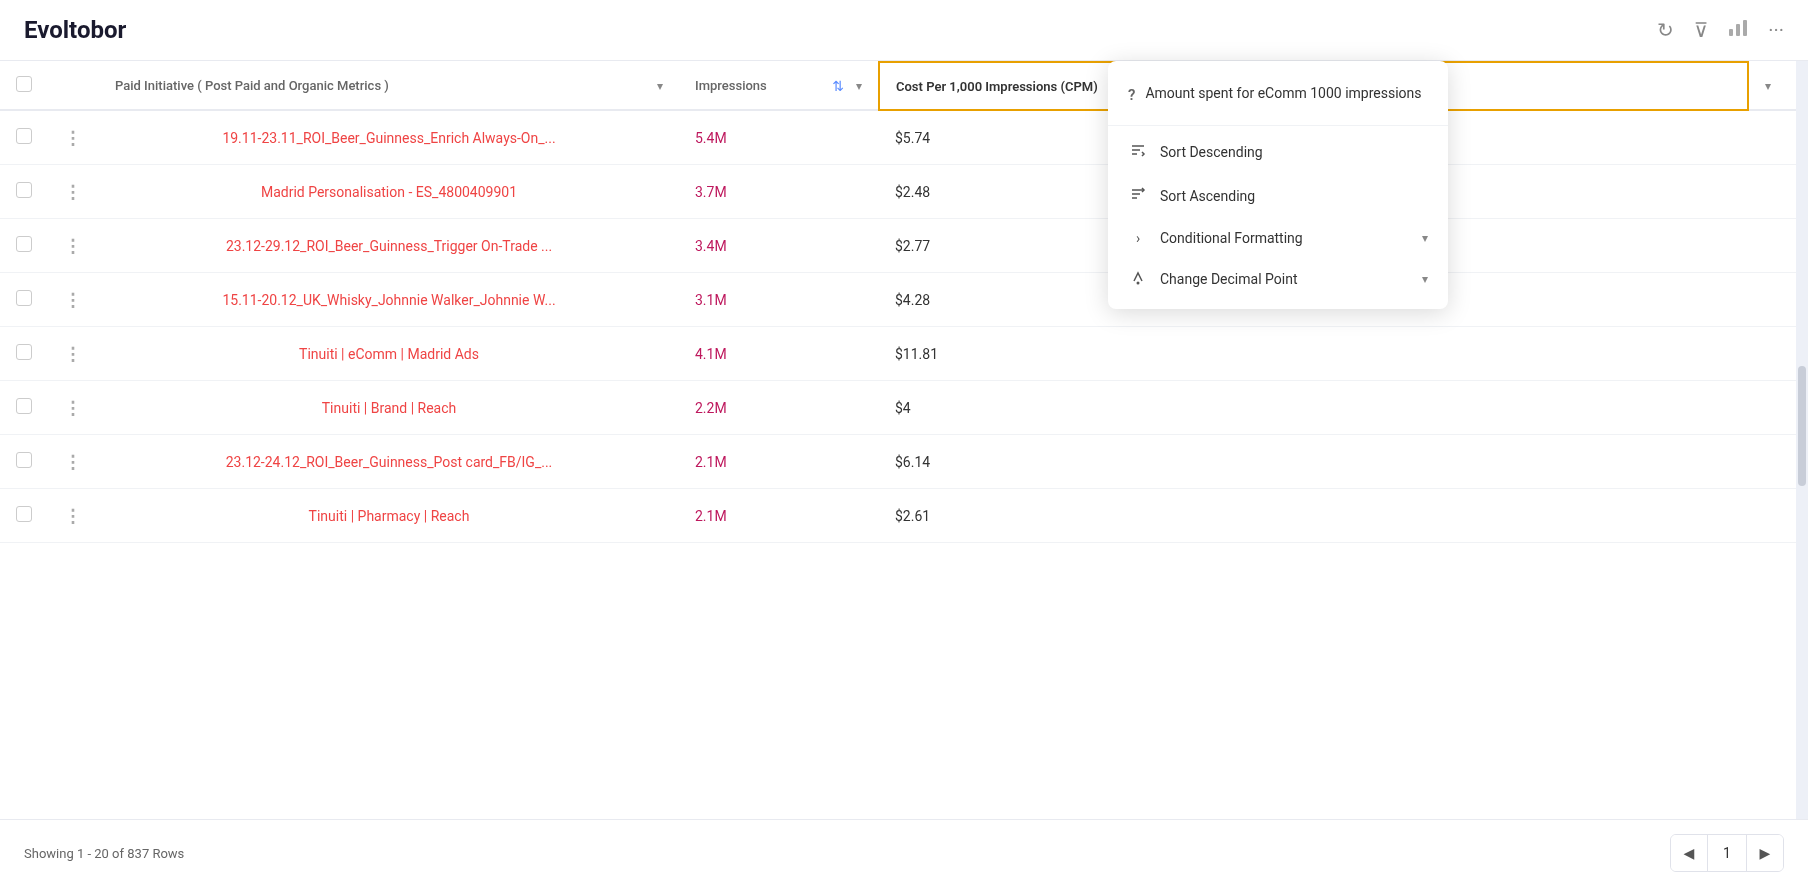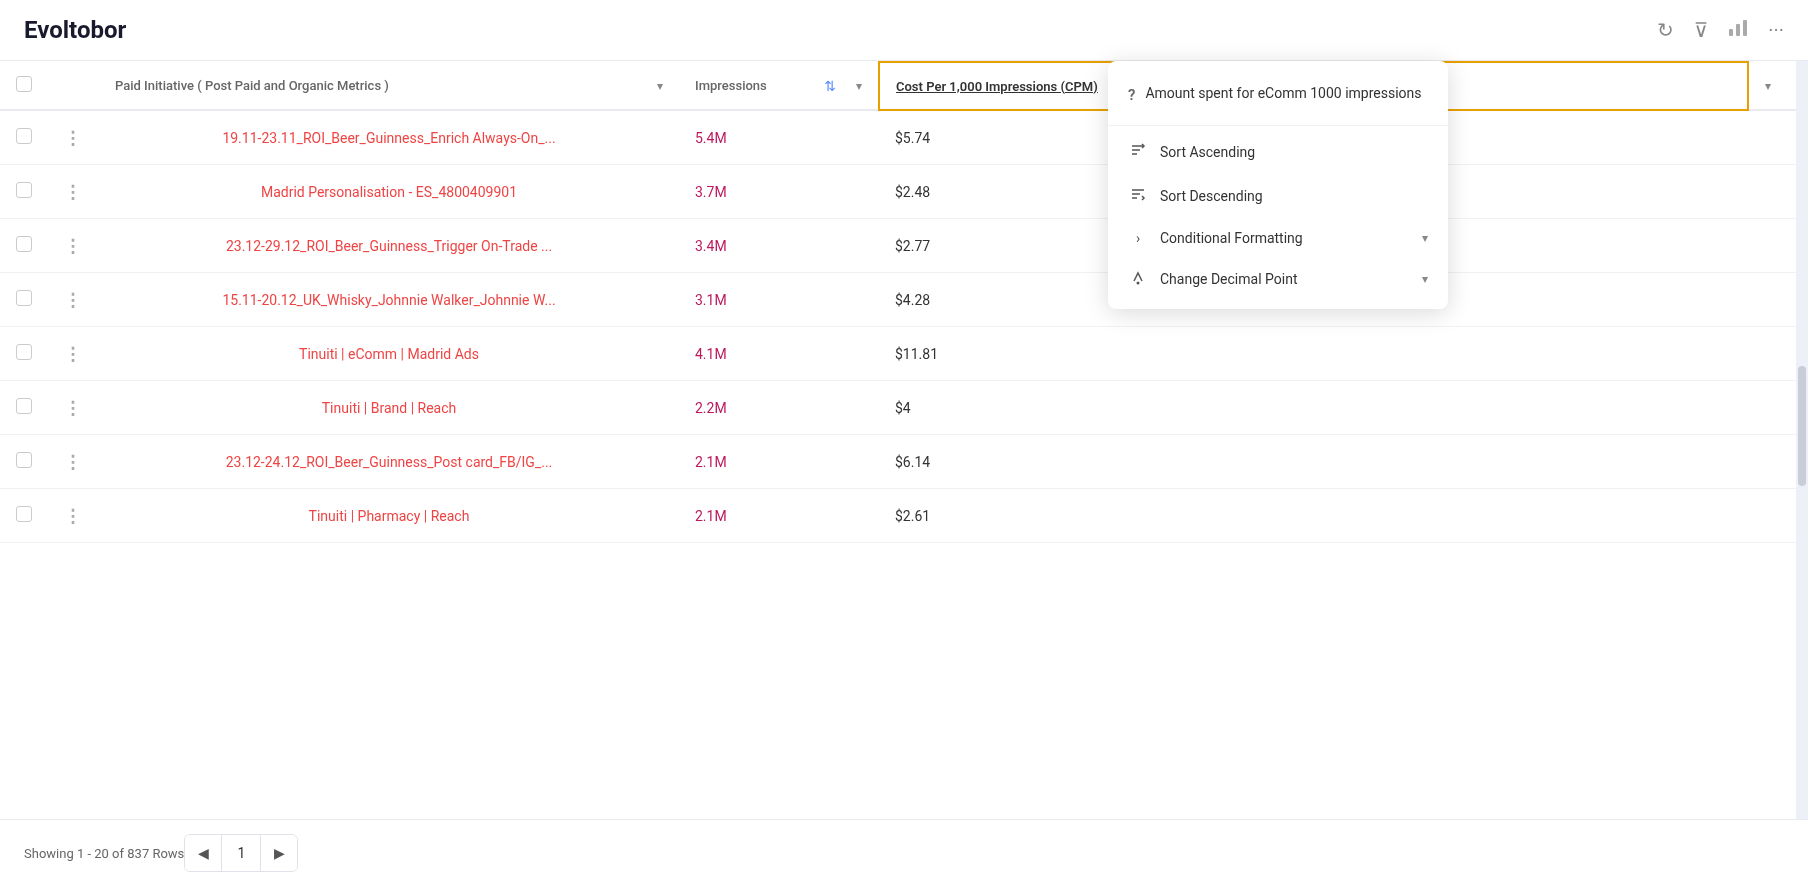--- a/index.html
+++ b/index.html
@@ -88,31 +88,30 @@
     thead th.col-impressions {
       width: 200px;
     }
 
     thead th.col-cpm {
       min-width: 240px;
       border: 2px solid #e8a000;
       background: #fff;
       color: #333;
       font-weight: 600;
-      text-decoration: underline;
     }
 
     thead th.col-dropdown {
       width: 60px;
     }
 
     .th-inner {
       display: flex;
       align-items: center;
-      gap: 20px;
+      gap: 12px;
     }
 
     .th-label {
       flex: 1;
     }
 
     .sort-icon {
       color: #5b8cff;
       font-size: 14px;
     }
@@ -167,20 +166,21 @@
 
     .dots {
       color: #aaa;
       letter-spacing: 1px;
       cursor: pointer;
     }
 
     .footer {
       display: flex;
       align-items: center;
+      justify-content: space-between;
       padding: 14px 24px;
       background: #fff;
       border-top: 1px solid #e8eaf0;
     }
 
     .footer-text {
       font-size: 13px;
       color: #666;
     }
 
@@ -459,35 +459,35 @@
       <span class="popup-q">?</span>
       <span>Amount spent for eComm 1000 impressions</span>
     </div>
     <div class="popup-divider"></div>
     <div class="popup-item">
       <span class="popup-icon">
         <svg width="16" height="16" viewBox="0 0 16 16" fill="none">
           <line x1="2" y1="4" x2="14" y2="4" stroke="#555" stroke-width="1.5"></line>
           <line x1="2" y1="8" x2="10" y2="8" stroke="#555" stroke-width="1.5"></line>
           <line x1="2" y1="12" x2="7" y2="12" stroke="#555" stroke-width="1.5"></line>
-          <polyline points="12,6 14,4 12,2" fill="none" stroke="#555" stroke-width="1.5"></polyline>
+          <polyline points="12,10 14,12 12,14" fill="none" stroke="#555" stroke-width="1.5"></polyline>
         </svg>
       </span>
-      <span class="popup-text">Sort Ascending</span>
+      <span class="popup-text">Sort Descending</span>
     </div>
     <div class="popup-item">
       <span class="popup-icon">
         <svg width="16" height="16" viewBox="0 0 16 16" fill="none">
           <line x1="2" y1="4" x2="14" y2="4" stroke="#555" stroke-width="1.5"></line>
           <line x1="2" y1="8" x2="10" y2="8" stroke="#555" stroke-width="1.5"></line>
           <line x1="2" y1="12" x2="7" y2="12" stroke="#555" stroke-width="1.5"></line>
-          <polyline points="12,10 14,12 12,14" fill="none" stroke="#555" stroke-width="1.5"></polyline>
+          <polyline points="12,6 14,4 12,2" fill="none" stroke="#555" stroke-width="1.5"></polyline>
         </svg>
       </span>
-      <span class="popup-text">Sort Descending</span>
+      <span class="popup-text">Sort Ascending</span>
     </div>
     <div class="popup-item">
       <span class="popup-icon" style="font-size:14px;color:#555;">›</span>
       <span class="popup-text">Conditional Formatting</span>
       <span class="popup-chevron">▾</span>
     </div>
     <div class="popup-item">
       <span class="popup-icon" style="font-size:13px;">
         <svg width="16" height="16" viewBox="0 0 16 16" fill="none">
           <circle cx="8" cy="13" r="1.5" fill="#555"></circle>

